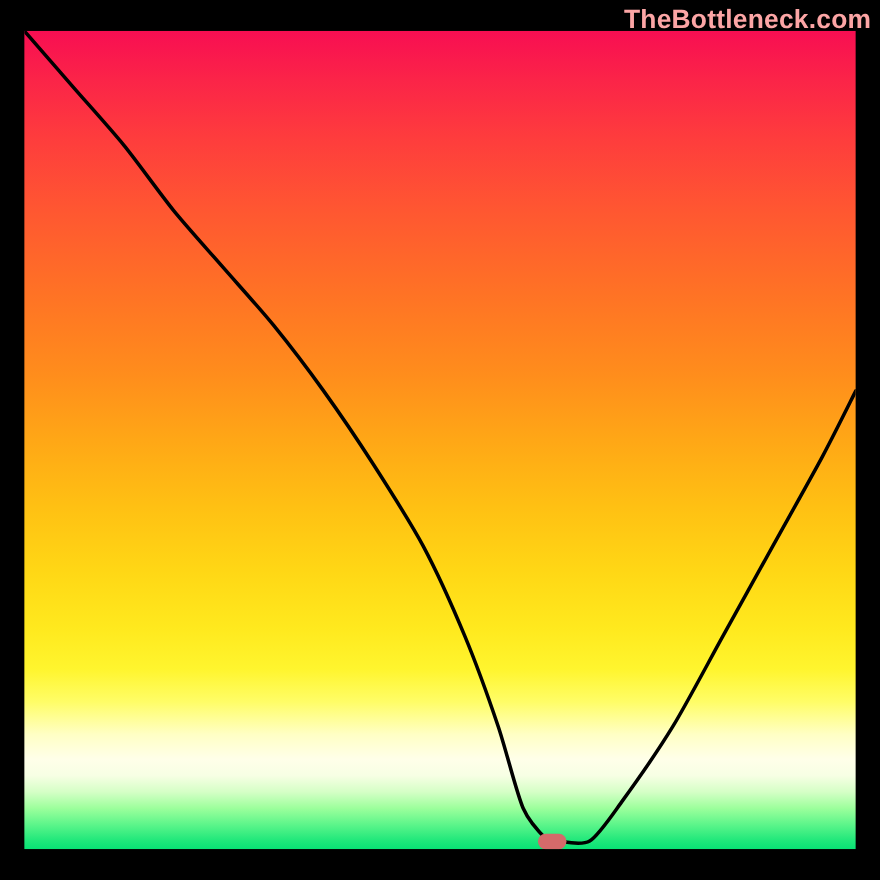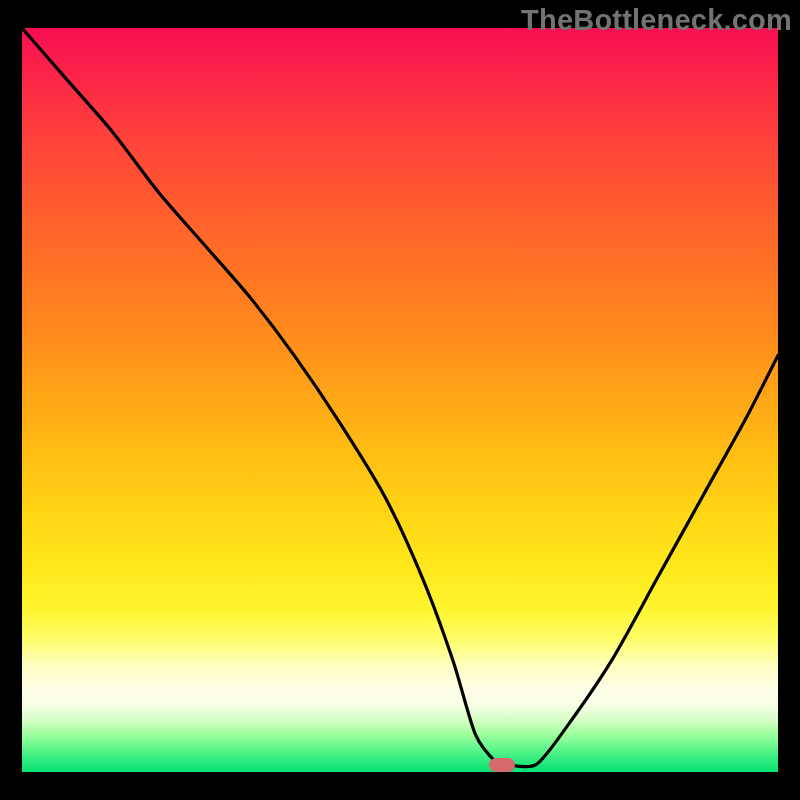--- a/index.html
+++ b/index.html
@@ -14,22 +14,22 @@
   .frame {
     position: relative;
     width: 800px;
     height: 800px;
     background: #000;
   }
   .watermark {
     position: absolute;
     top: 4px;
     right: 8px;
-    color: #737373;
-    font-size: 29px;
+    color: #fca5a5;
+    font-size: 24px;
     font-weight: bold;
     letter-spacing: 0.2px;
     z-index: 10;
   }
   
   .plot {
     position: absolute;
     left: 22px;
     top: 28px;
     width: 756px;   

